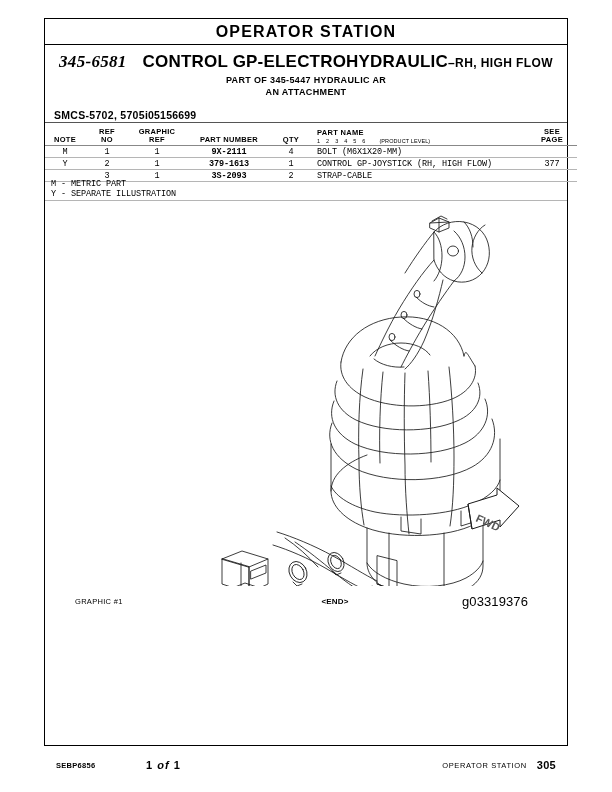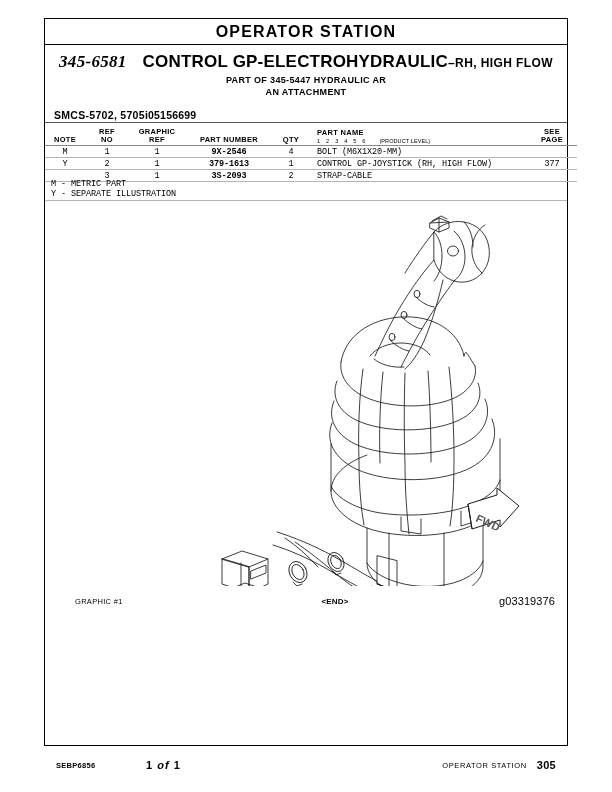--- a/index.html
+++ b/index.html
@@ -221,24 +221,24 @@
   }
   #end-marker {
     font-size: 8px;
     font-weight: bold;
     letter-spacing: 0.2px;
     flex: 1;
     text-align: center;
     margin-left: -40px;
   }
   #graphic-id {
-    font-size: 11px;
+    font-size: 13px;
     letter-spacing: 0.1px;
     width: 120px;
-    text-align: right;
+    text-align: center;
   }
 
   
   #footer {
     position: absolute;
     left: 44px;
     top: 757px;
     width: 524px;
     height: 16px;
     display: flex;
@@ -323,21 +323,21 @@
           <span class="th-stack">SEE</span>
           <span class="th-stack">PAGE</span>
         </th>
       </tr>
     </thead>
     <tbody>
       <tr>
         <td class="col-note">M</td>
         <td class="col-refno">1</td>
         <td class="col-gref">1</td>
-        <td class="col-pn">9X-2546</td>
+        <td class="col-pn">9X-2111</td>
         <td class="col-qty">4</td>
         <td class="col-pname">BOLT  (M6X1X20-MM)</td>
         <td class="col-page"></td>
       </tr>
       <tr>
         <td class="col-note">Y</td>
         <td class="col-refno">2</td>
         <td class="col-gref">1</td>
         <td class="col-pn">379-1613</td>
         <td class="col-qty">1</td>

